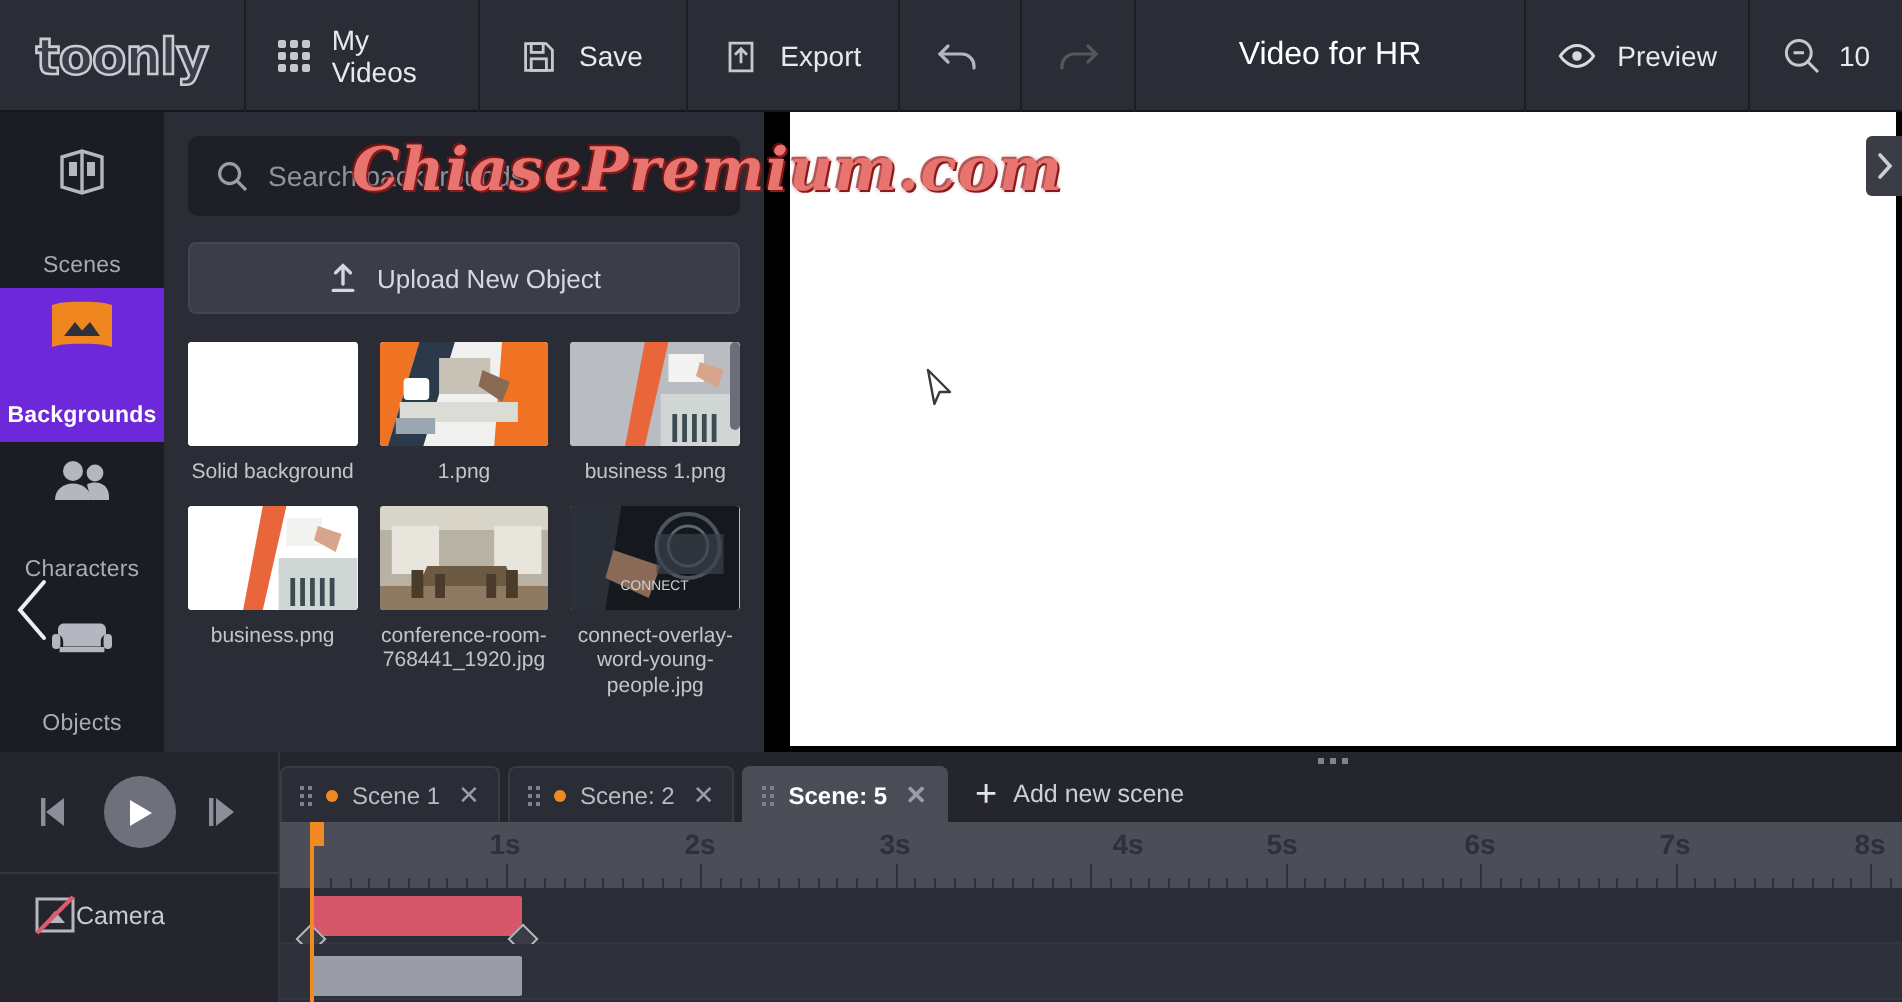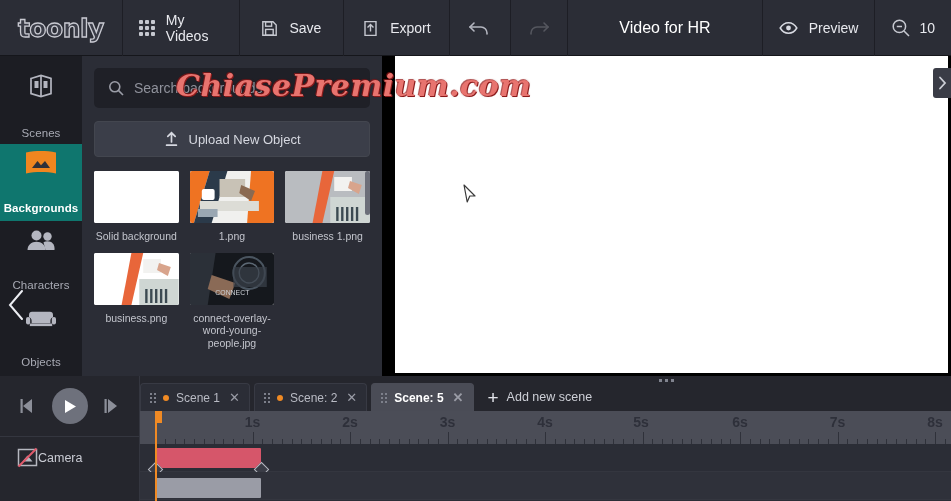--- a/index.html
+++ b/index.html
@@ -46,21 +46,21 @@
   .rail {
     position: absolute; left: 0; top: 56px; width: 82px; height: 320px;
     background: #1c1d23; display: flex; flex-direction: column; align-items: center;
     padding-top: 10px;
   }
   .rail-item {
     width: 82px; height: 78px; display: flex; flex-direction: column;
     align-items: center; justify-content: center; gap: 6px; cursor: pointer;
     color: #a8aab4; font-size: 11.5px; position: relative;
   }
-  .rail-item.active { background: #0f766e; color: #fff; justify-content: center; }
+  .rail-item.active { background: #6d28d9; color: #fff; justify-content: center; }
   .rail-item.active .rail-label { color: #fff; font-weight: 600; }
   .rail-label { font-size: 11.5px; letter-spacing: .1px; margin-top: 20px;}
   .collapse-chevron {
     position: absolute; left: 6px; top: 232px; width: 22px; height: 34px;
     cursor: pointer; z-index: 6;
   }
 
   
   .library {
     position: absolute; left: 82px; top: 56px; width: 300px; height: 320px;
@@ -436,20 +436,39 @@
                 <rect x="57" y="36" width="2.4" height="14"></rect>
               <rect x="62" y="36" width="2.4" height="14"></rect>
                 <rect x="67" y="36" width="2.4" height="14"></rect>
               <rect x="72" y="36" width="2.4" height="14"></rect>
             </g>
           </svg>
         </div>
         <div class="thumb-cap">business.png</div>
       </div>
 
+      <div class="thumb">
+        <div class="thumb-img">
+          <svg width="100%" height="100%" viewBox="0 0 86 52" preserveAspectRatio="none">
+            <rect width="86" height="52" fill="#b8b2a4"></rect>
+            <rect y="0" width="86" height="12" fill="#d8d4c8"></rect>
+            <rect x="6" y="10" width="24" height="24" fill="#e8e6dc"></rect>
+            <rect x="58" y="10" width="24" height="24" fill="#e8e6dc"></rect>
+            <path d="M24 30h40l10 22H14z" fill="#6d5a42"></path>
+            <rect x="0" y="40" width="86" height="12" fill="#8d7a60"></rect>
+            <g fill="#4a3b2b">
+              <rect x="16" y="32" width="6" height="14"></rect>
+                <rect x="64" y="32" width="6" height="14"></rect>
+              <rect x="28" y="34" width="5" height="12"></rect>
+                <rect x="54" y="34" width="5" height="12"></rect>
+            </g>
+          </svg>
+        </div>
+        <div class="thumb-cap">conference-room-768441_1920.jpg</div>
+      </div>
 
       <div class="thumb">
         <div class="thumb-img">
           <svg width="100%" height="100%" viewBox="0 0 86 52" preserveAspectRatio="none">
             <rect width="86" height="52" fill="#15181d"></rect>
             <path d="M0 0h26l-8 52H0z" fill="#2b3038"></path>
             <circle cx="60" cy="20" r="16" fill="none" stroke="#4a5560" stroke-width="2"></circle>
             <circle cx="60" cy="20" r="10" fill="none" stroke="#5c6874" stroke-width="1.4"></circle>
             <path d="M22 22l24 8-6 16-22-10z" fill="#8a6a56"></path>
             <rect x="44" y="14" width="34" height="20" fill="#3a424b" opacity=".7"></rect>
@@ -621,21 +640,21 @@
         <div class="tick major" style="left: 405px;"></div>
         <div class="tick minor" style="left: 414.75px;"></div>
         <div class="tick minor" style="left: 424.5px;"></div>
         <div class="tick minor" style="left: 434.25px;"></div>
         <div class="tick minor" style="left: 444px;"></div>
         <div class="tick minor" style="left: 453.75px;"></div>
         <div class="tick minor" style="left: 463.5px;"></div>
         <div class="tick minor" style="left: 473.25px;"></div>
         <div class="tick minor" style="left: 483px;"></div>
         <div class="tick minor" style="left: 492.75px;"></div>
-        <div class="lbl" style="left: 405px;">4s</div>
+        <div class="lbl" style="left: 424px;">4s</div>
         <div class="tick major" style="left: 502.5px;"></div>
         <div class="tick minor" style="left: 512.25px;"></div>
         <div class="tick minor" style="left: 522px;"></div>
         <div class="tick minor" style="left: 531.75px;"></div>
         <div class="tick minor" style="left: 541.5px;"></div>
         <div class="tick minor" style="left: 551.25px;"></div>
         <div class="tick minor" style="left: 561px;"></div>
         <div class="tick minor" style="left: 570.75px;"></div>
         <div class="tick minor" style="left: 580.5px;"></div>
         <div class="tick minor" style="left: 590.25px;"></div>

